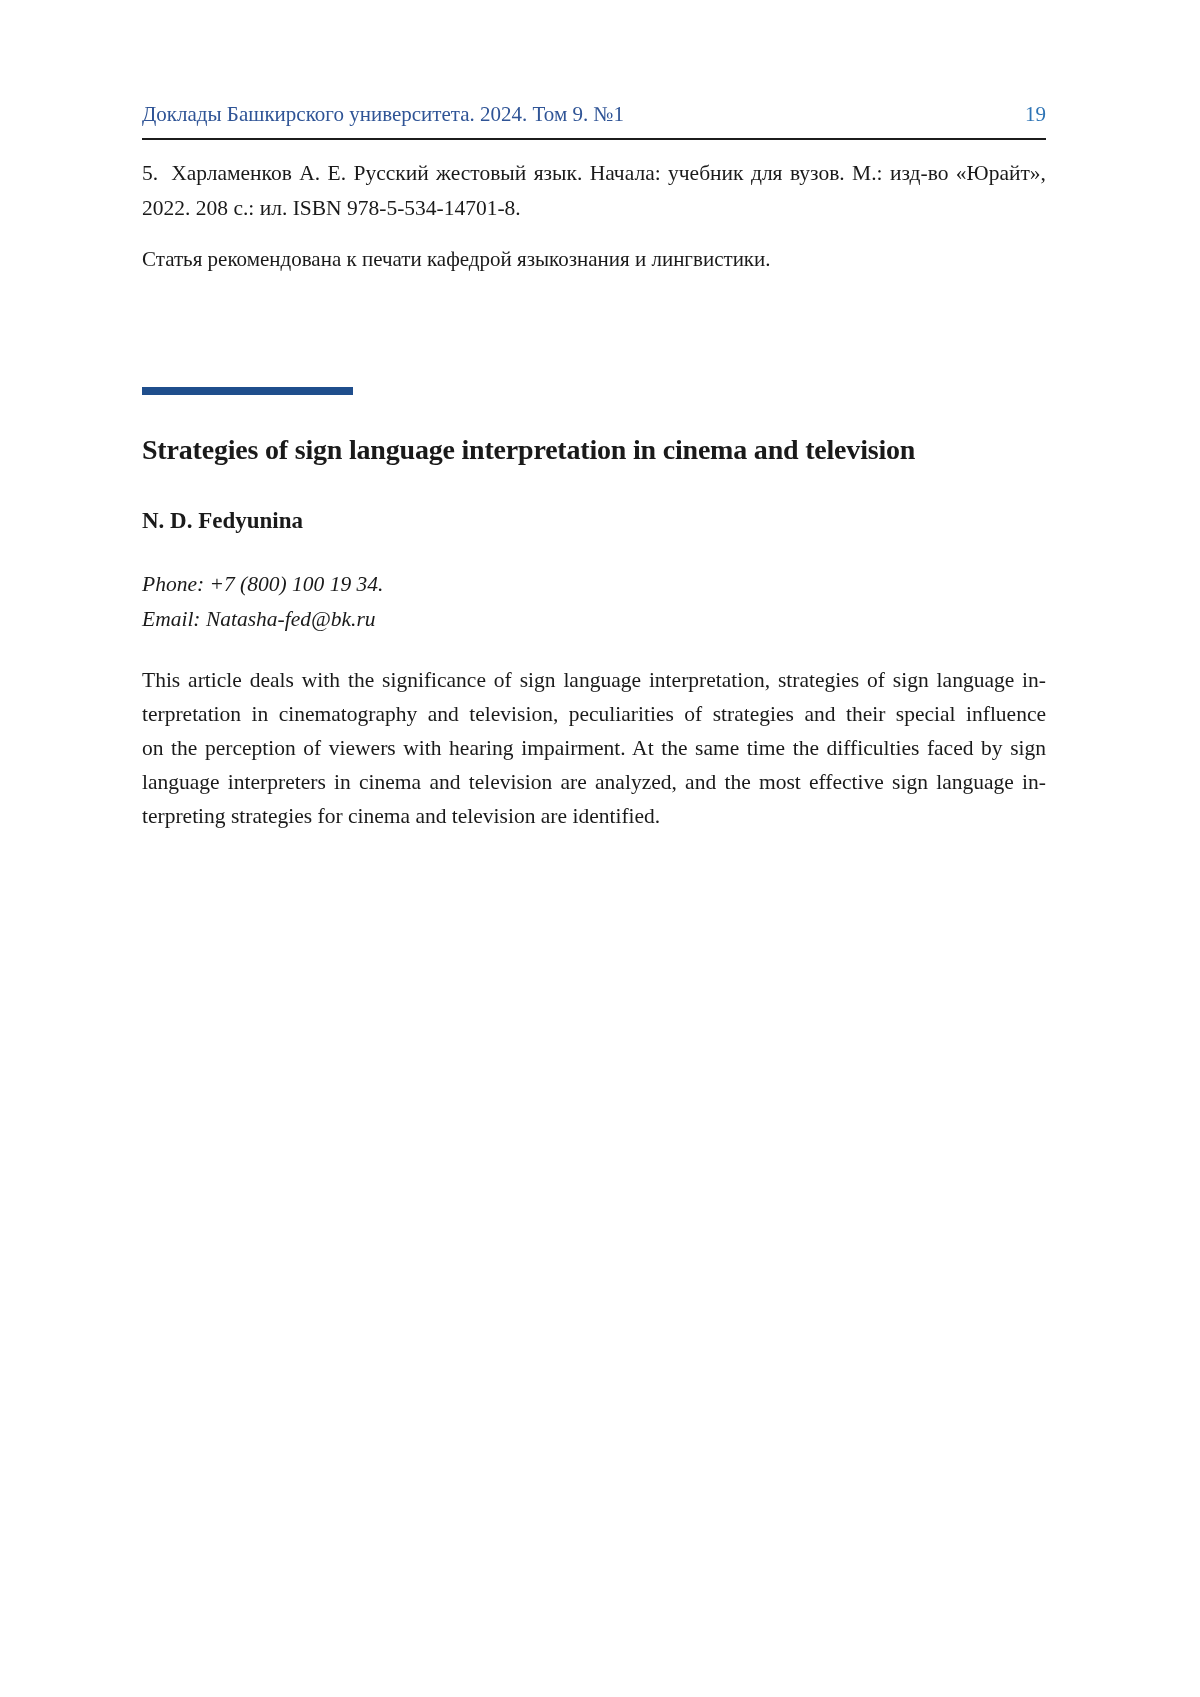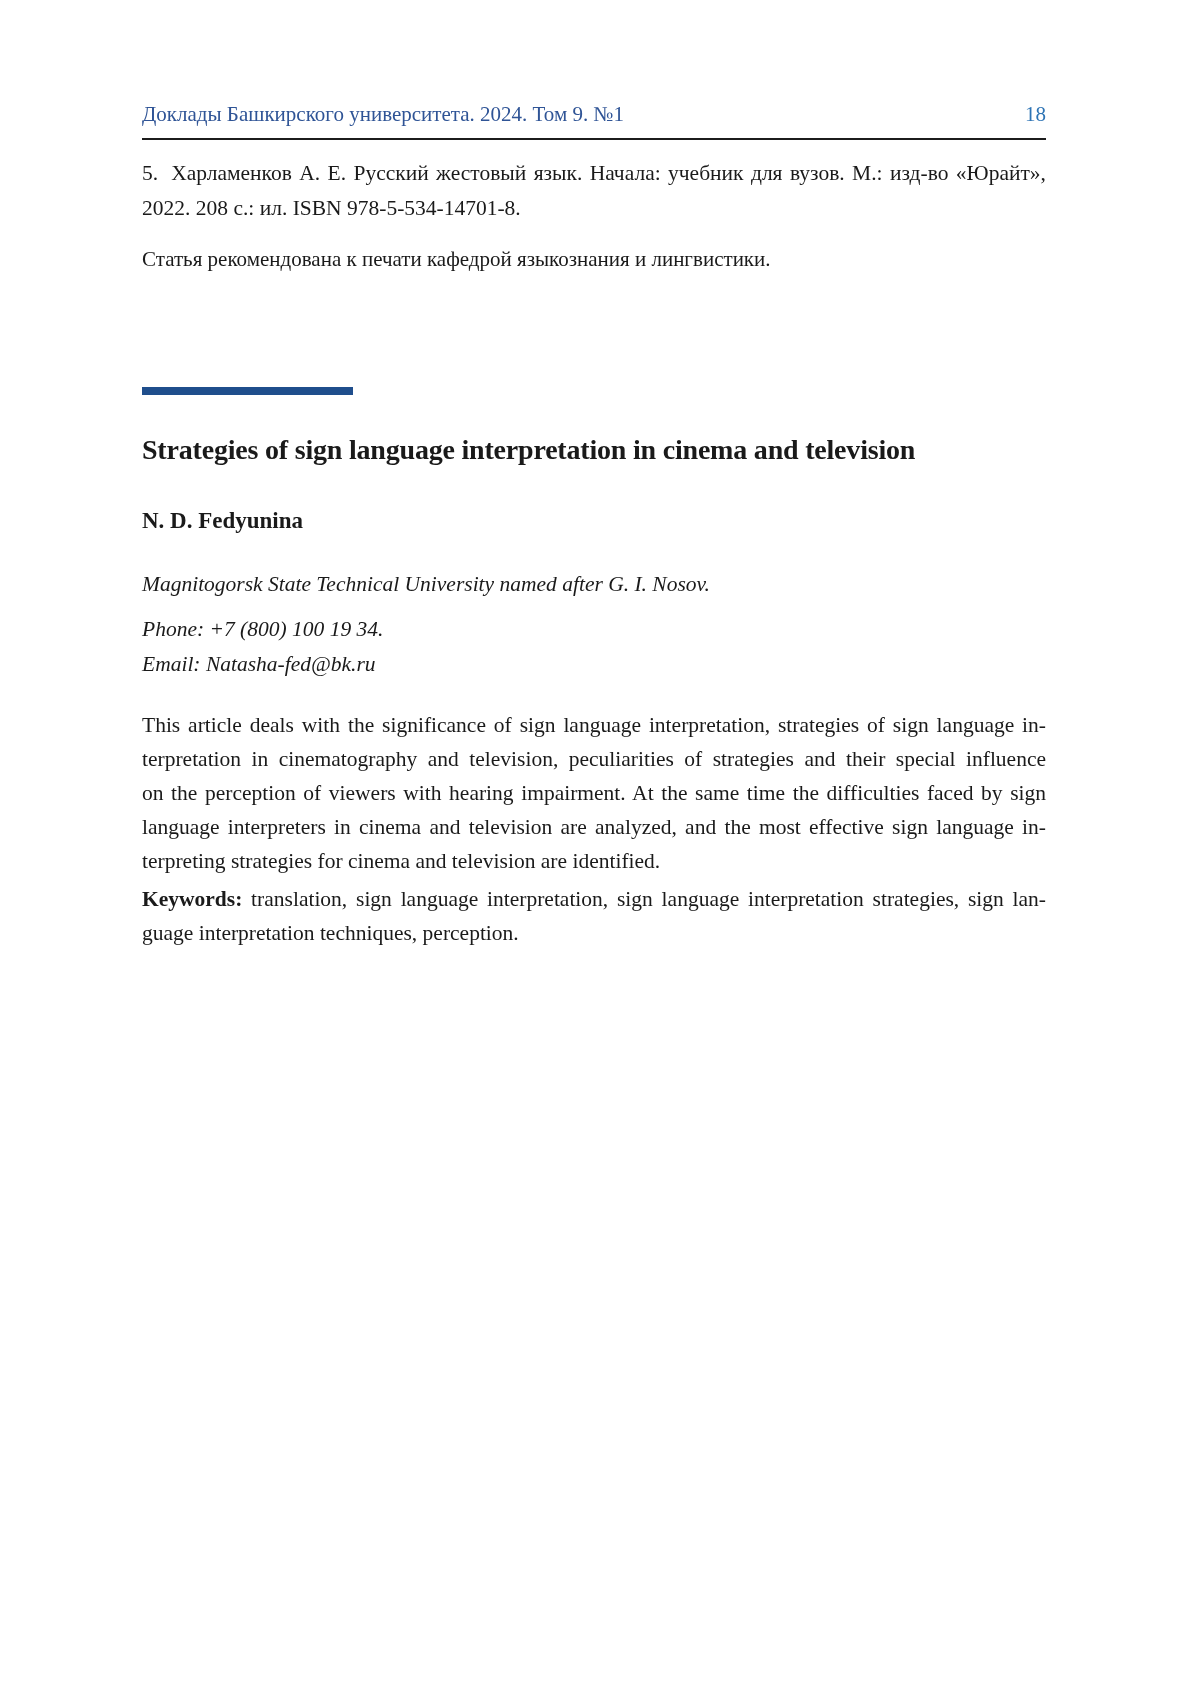--- a/index.html
+++ b/index.html
@@ -98,57 +98,50 @@
   .kw-label { font-weight: bold; }
 </style>
 </head>
 <body>
 
 <div class="page">
   <div class="content">
 
     <div class="header">
       <span class="journal-title">Доклады Башкирского университета. 2024. Том 9. №1</span>
-      <span class="page-number">18</span>
+      <span class="page-number">19</span>
     </div>
     <div class="header-rule"></div>
 
     <div class="reference">
       <div class="jline">
         <span class="ref-marker">5.</span><span>Харламенков А. Е. Русский жестовый язык. Начала: учебник для вузов. М.: изд-во «Юрайт»,</span>
       </div>
       <div>2022. 208 с.: ил. ISBN 978-5-534-14701-8.</div>
     </div>
 
     <div class="recommendation">Статья рекомендована к печати кафедрой языкознания и лингвистики.</div>
 
     <div class="divider-bar"></div>
 
     <h1 class="article-title" style="margin-bottom:0;">Strategies of sign language interpretation in cinema and television</h1>
 
     <div class="article-author">N. D. Fedyunina</div>
 
     <div class="affiliation">
-      <div>Magnitogorsk State Technical University named after G. I. Nosov.</div>
     </div>
 
     <div class="contact">
       <div>Phone: +7 (800) 100 19 34.</div>
       <div>Email: Natasha-fed@bk.ru</div>
     </div>
 
     <div class="abstract">
       <div class="jline">This article deals with the significance of sign language interpretation, strategies of sign language in-</div>
       <div class="jline">terpretation in cinematography and television, peculiarities of strategies and their special influence</div>
       <div class="jline">on the perception of viewers with hearing impairment. At the same time the difficulties faced by sign</div>
       <div class="jline">language interpreters in cinema and television are analyzed, and the most effective sign language in-</div>
       <div>terpreting strategies for cinema and television are identified.</div>
     </div>
 
-    <div class="keywords">
-      <div class="jline">
-        <span class="kw-label">Keywords:</span><span> translation, sign language interpretation, sign language interpretation strategies, sign lan-</span>
-      </div>
-      <div>guage interpretation techniques, perception.</div>
-    </div>
 
   </div>
 </div>
 
 </body></html>

